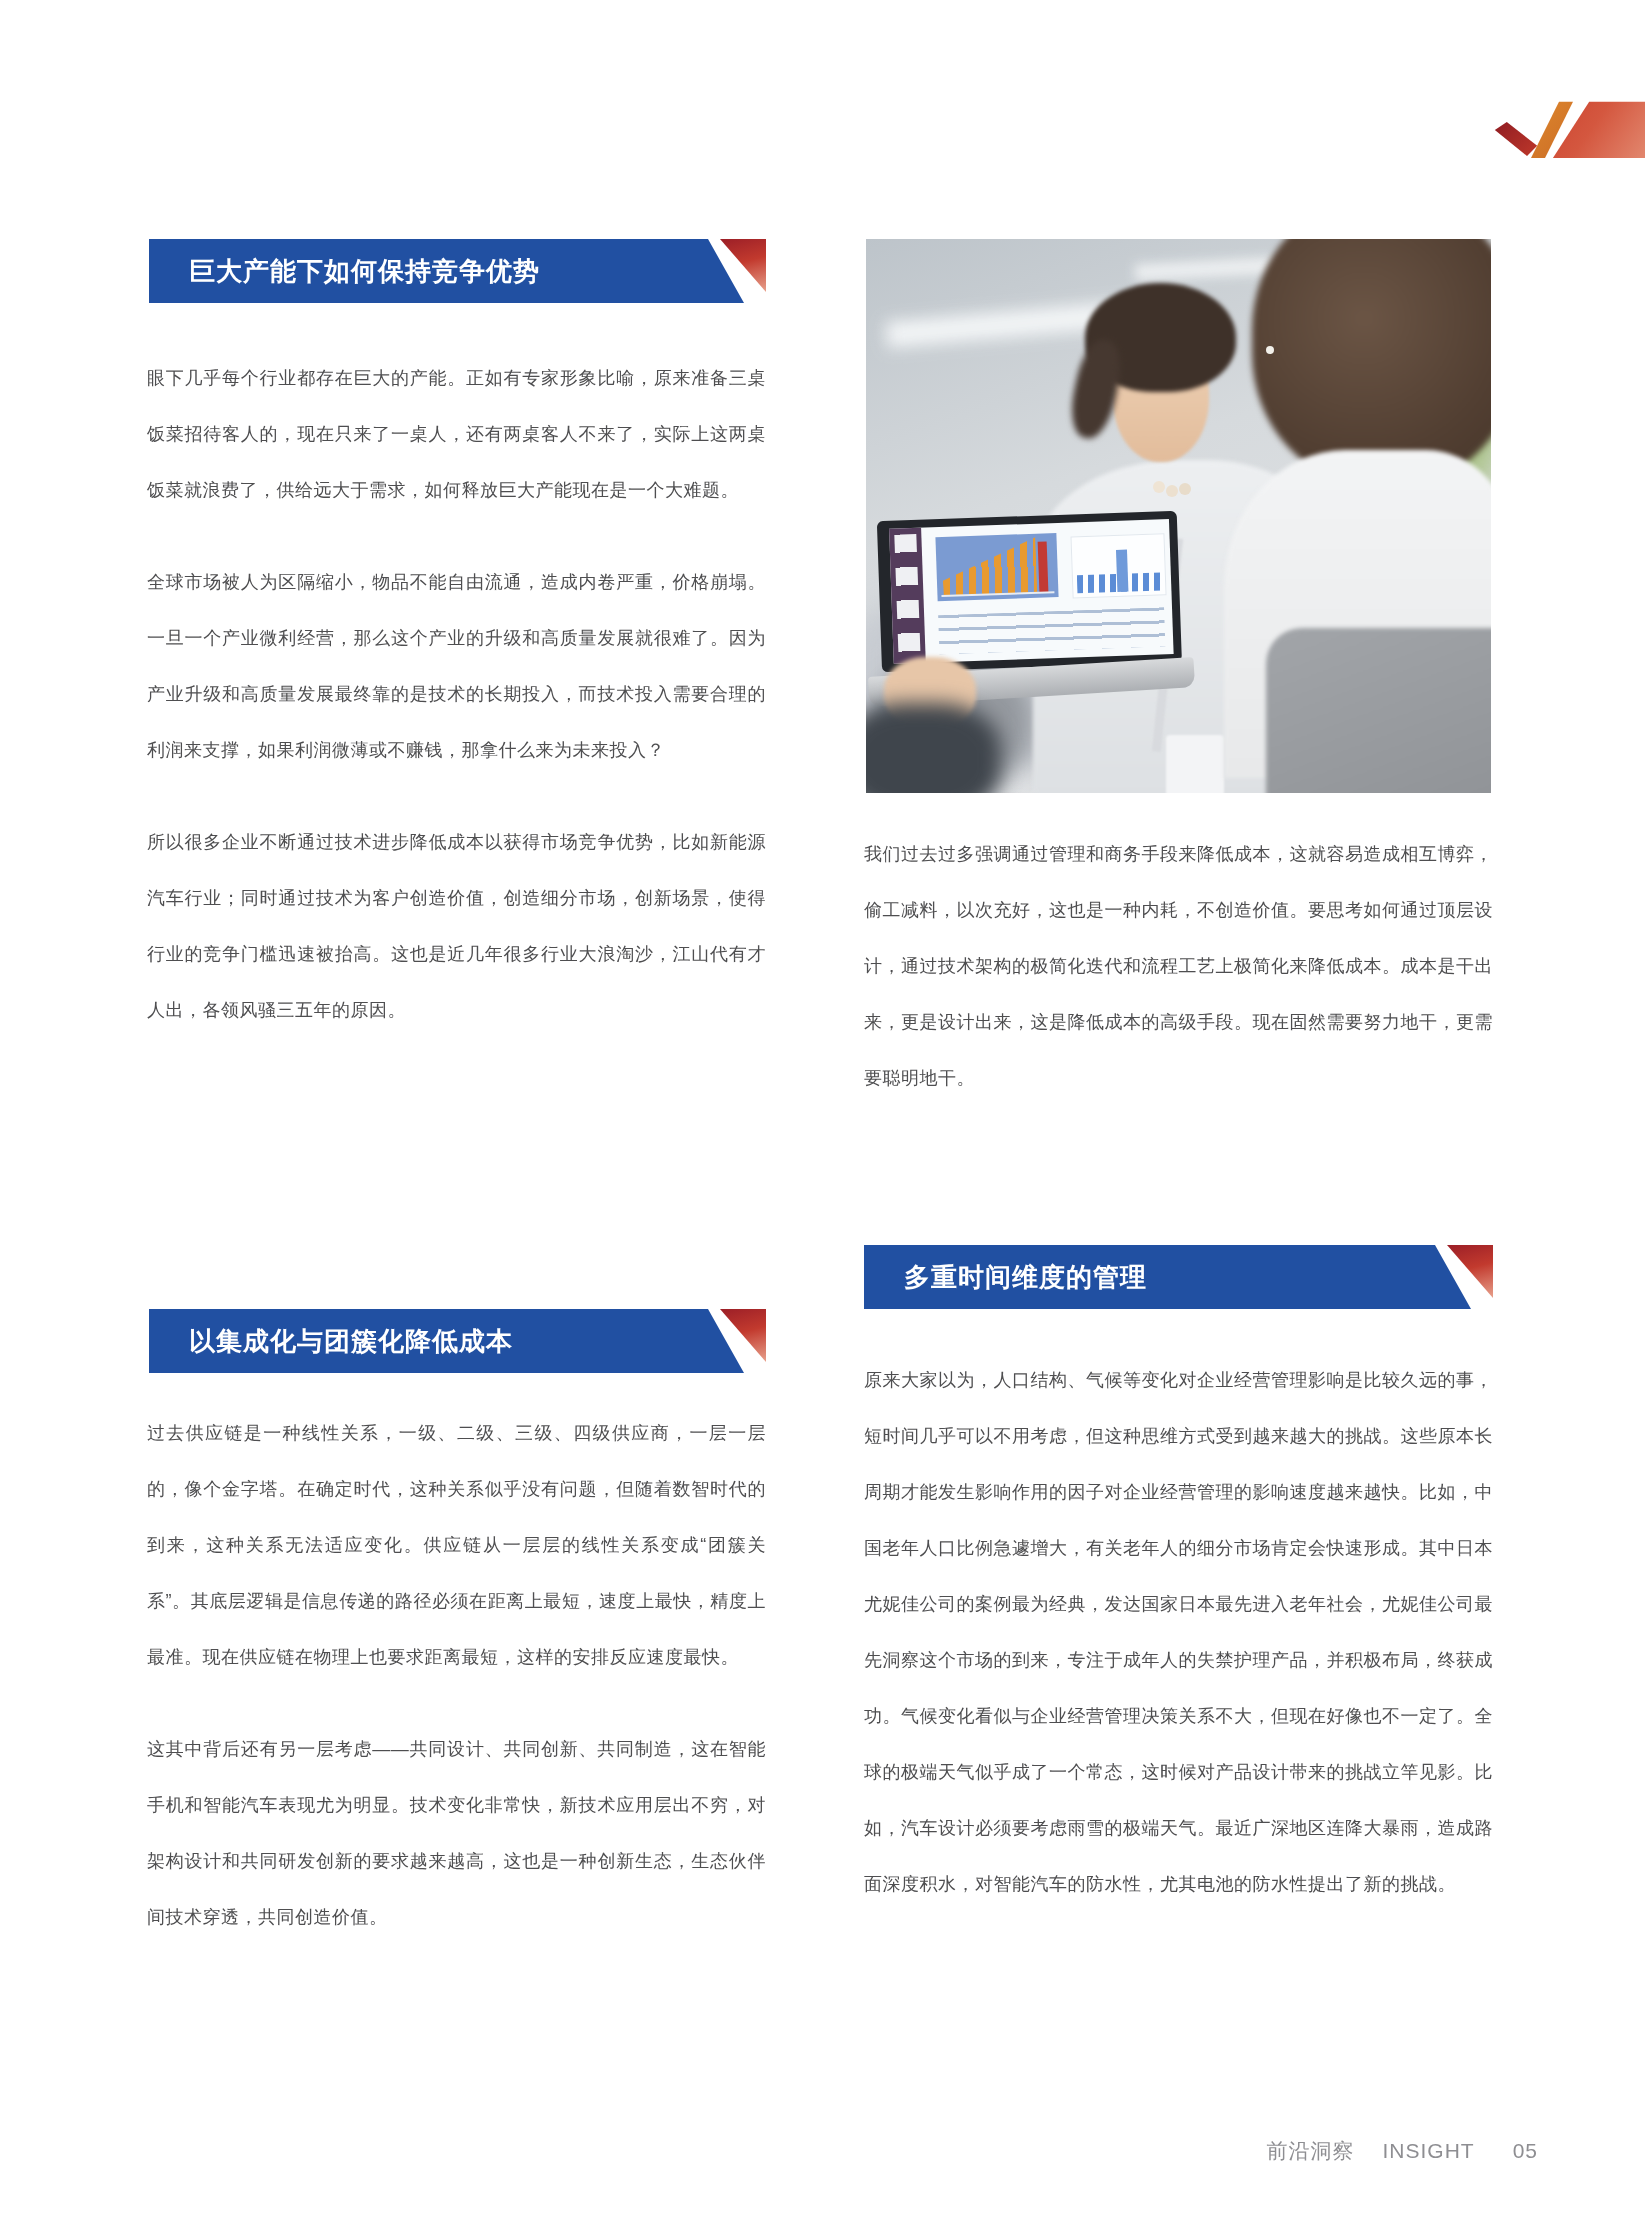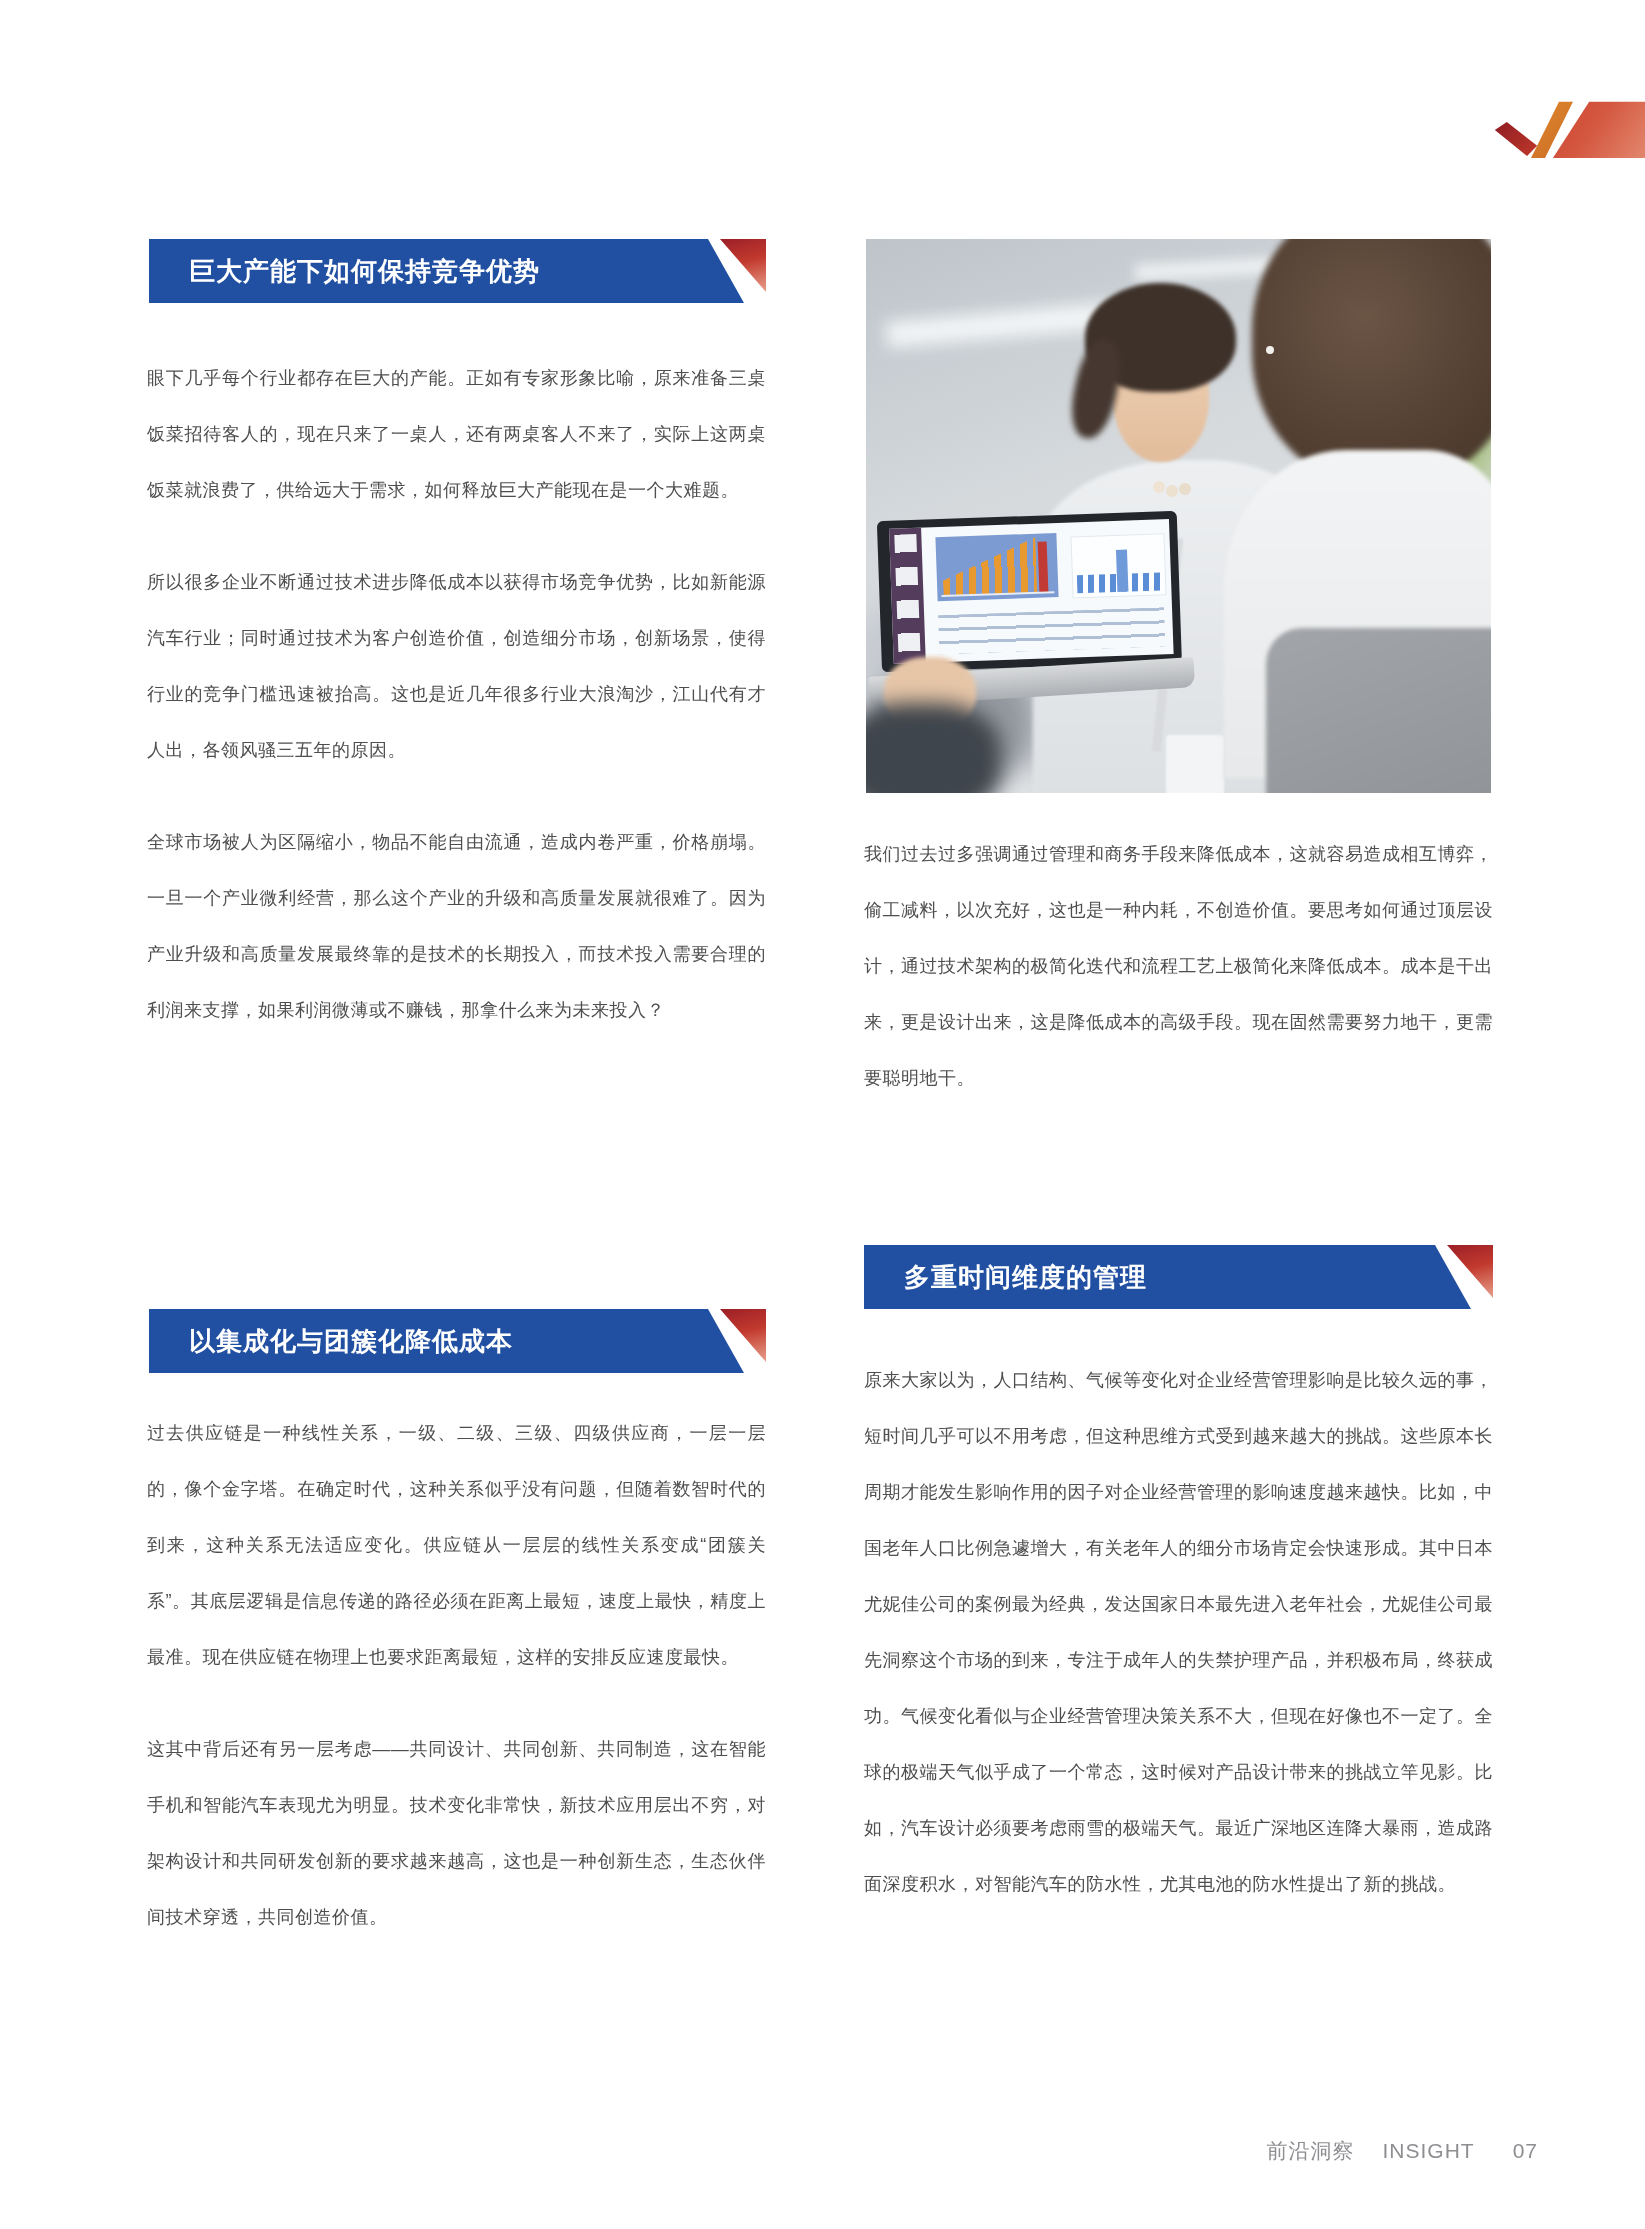--- a/index.html
+++ b/index.html
@@ -123,22 +123,22 @@
   <div class="logo-red"></div>
 </div>
 
 <div id="banner1" class="banner">
   <div class="banner-bg"></div>
   <div class="banner-accent"></div>
   <h2>巨大产能下如何保持竞争优势</h2>
 </div>
 <div id="sec1-body" class="col-body">
   <p>眼下几乎每个行业都存在巨大的产能。正如有专家形象比喻，原来准备三桌饭菜招待客人的，现在只来了一桌人，还有两桌客人不来了，实际上这两桌饭菜就浪费了，供给远大于需求，如何释放巨大产能现在是一个大难题。</p>
+  <p>全球市场被人为区隔缩小，物品不能自由流通，造成内卷严重，价格崩塌。一旦一个产业微利经营，那么这个产业的升级和高质量发展就很难了。因为产业升级和高质量发展最终靠的是技术的长期投入，而技术投入需要合理的利润来支撑，如果利润微薄或不赚钱，那拿什么来为未来投入？</p>
   <p>所以很多企业不断通过技术进步降低成本以获得市场竞争优势，比如新能源汽车行业；同时通过技术为客户创造价值，创造细分市场，创新场景，使得行业的竞争门槛迅速被抬高。这也是近几年很多行业大浪淘沙，江山代有才人出，各领风骚三五年的原因。</p>
-  <p>全球市场被人为区隔缩小，物品不能自由流通，造成内卷严重，价格崩塌。一旦一个产业微利经营，那么这个产业的升级和高质量发展就很难了。因为产业升级和高质量发展最终靠的是技术的长期投入，而技术投入需要合理的利润来支撑，如果利润微薄或不赚钱，那拿什么来为未来投入？</p>
 </div>
 
 <div id="banner2" class="banner">
   <div class="banner-bg"></div>
   <div class="banner-accent"></div>
   <h2>以集成化与团簇化降低成本</h2>
 </div>
 <div id="sec2-body" class="col-body">
   <p>过去供应链是一种线性关系，一级、二级、三级、四级供应商，一层一层的，像个金字塔。在确定时代，这种关系似乎没有问题，但随着数智时代的到来，这种关系无法适应变化。供应链从一层层的线性关系变成“团簇关系”。其底层逻辑是信息传递的路径必须在距离上最短，速度上最快，精度上最准。现在供应链在物理上也要求距离最短，这样的安排反应速度最快。</p>
   <p>这其中背后还有另一层考虑——共同设计、共同创新、共同制造，这在智能手机和智能汽车表现尤为明显。技术变化非常快，新技术应用层出不穷，对架构设计和共同研发创新的要求越来越高，这也是一种创新生态，生态伙伴间技术穿透，共同创造价值。</p>
@@ -194,15 +194,15 @@
 <div id="banner3" class="banner">
   <div class="banner-bg"></div>
   <div class="banner-accent"></div>
   <h2>多重时间维度的管理</h2>
 </div>
 <div id="sec3-body" class="col-body">
   <p>原来大家以为，人口结构、气候等变化对企业经营管理影响是比较久远的事，短时间几乎可以不用考虑，但这种思维方式受到越来越大的挑战。这些原本长周期才能发生影响作用的因子对企业经营管理的影响速度越来越快。比如，中国老年人口比例急遽增大，有关老年人的细分市场肯定会快速形成。其中日本尤妮佳公司的案例最为经典，发达国家日本最先进入老年社会，尤妮佳公司最先洞察这个市场的到来，专注于成年人的失禁护理产品，并积极布局，终获成功。气候变化看似与企业经营管理决策关系不大，但现在好像也不一定了。全球的极端天气似乎成了一个常态，这时候对产品设计带来的挑战立竿见影。比如，汽车设计必须要考虑雨雪的极端天气。最近广深地区连降大暴雨，造成路面深度积水，对智能汽车的防水性，尤其电池的防水性提出了新的挑战。</p>
 </div>
 
 <div id="footer">
-  <span class="f-cn">前沿洞察</span><span class="f-en">INSIGHT</span><span class="f-page">07</span>
+  <span class="f-cn">前沿洞察</span><span class="f-en">INSIGHT</span><span class="f-page">05</span>
 </div>
 
 
 </body></html>

